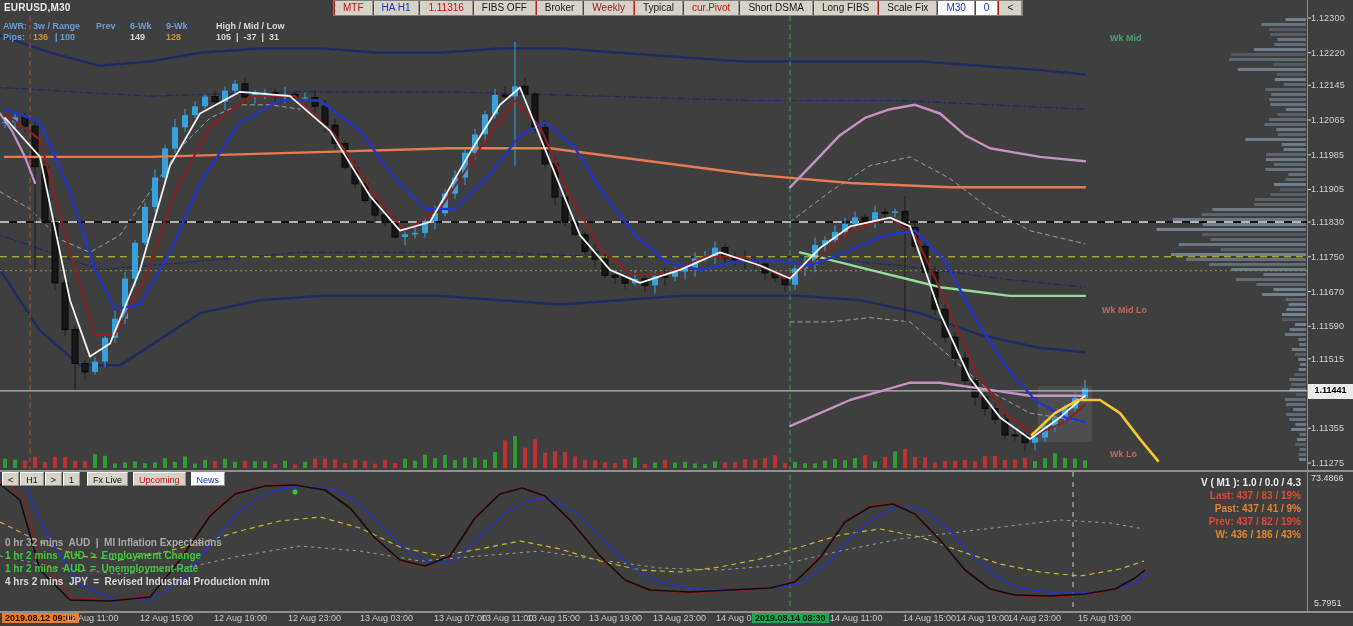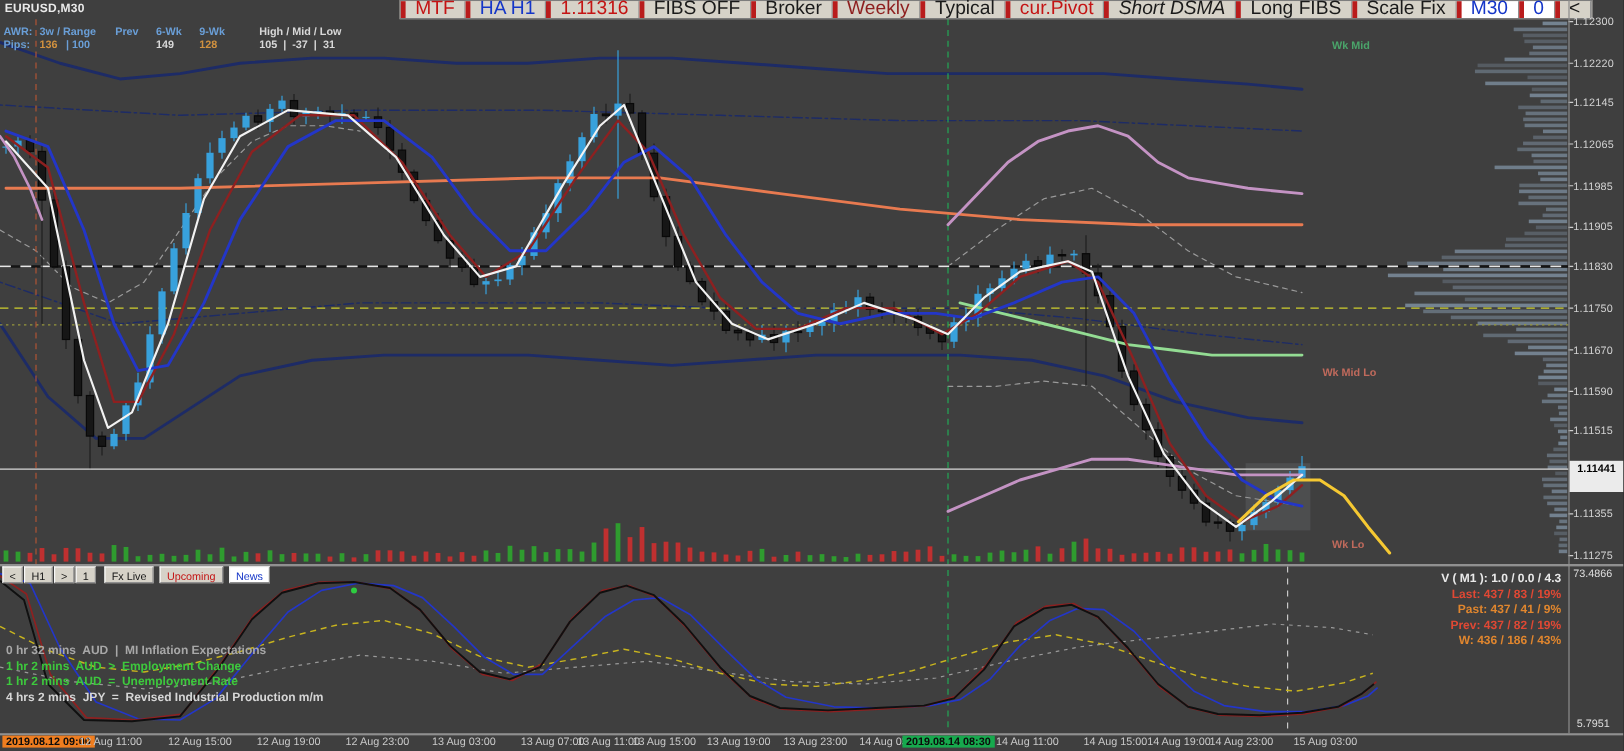--- a/index.html
+++ b/index.html
@@ -3,28 +3,28 @@
 <meta charset="utf-8">
 <style>
   * { margin:0; padding:0; box-sizing:border-box; user-select:none; }
   html,body { background:#2a2a2a; font-family:"Liberation Sans", sans-serif; }
   .screen { position:relative; width:1353px; height:626px; background:var(--bg,#3f3f3f); overflow:hidden; }
   .screen > svg { position:absolute; left:0; top:0; }
 
   #symbol-label { position:absolute; left:4px; top:2px; font-size:10px; font-weight:700; color:#eaeaea; letter-spacing:.2px; }
 
   #toolb { position:absolute; left:333px; top:0; height:16px; display:flex; background:var(--toolbarBg,#d6d2c8); border:1px solid #7d7d7d; }
-  .tb-btn { font-size:16px; line-height:14px; padding:0 8px; color:#111; background:var(--toolbarBg,#d6d2c8);
-            border-right:1px solid #8f8f8f; border-left:4px solid #b91c1c; white-space:nowrap; cursor:default; }
+  .tb-btn { font-size:10px; line-height:14px; padding:0 8px; color:#111; background:var(--toolbarBg,#d6d2c8);
+            border-right:1px solid #8f8f8f; border-left:1px solid #b91c1c; white-space:nowrap; cursor:default; }
 
   #awr-panel { position:absolute; left:3px; top:21px; width:360px; height:24px; font-size:9px; font-weight:700; }
   .awr-seg { position:absolute; white-space:pre; }
 
   .pa-tick { position:absolute; left:1311px; font-size:9px; color:var(--axisText,#d2d2d2); letter-spacing:.2px; }
-  #current-price-box { position:absolute; left:1308px; width:45px; height:26px; background:#ebebeb; color:#000;
+  #current-price-box { position:absolute; left:1308px; width:45px; height:15px; background:#ebebeb; color:#000;
                        font-size:9px; font-weight:700; text-align:center; line-height:13px; }
 
   #scale-top    { position:absolute; left:1311px; top:473px; font-size:9px; color:#dedede; }
   #scale-bottom { position:absolute; left:1314px; top:598px; font-size:9px; color:#dedede; }
 
   #lower-toolbar { position:absolute; left:2px; top:472px; display:flex; }
   .lt-btn { height:14px; line-height:12px; font-size:9px; padding:1px 5px 0; background:var(--toolbarBg,#d6d2c8);
             border:1px solid #8f8f8f; border-top-color:#f8f8f8; border-left-color:#f8f8f8; color:#141414; margin-right:1px; white-space:nowrap; }
 
   #news-block { position:absolute; left:5px; top:536px; font-size:10px; font-weight:700; line-height:13px; }
@@ -528,21 +528,21 @@
     </div>
   <div id="toolb">
       <div class="tb-btn" style="color: rgb(196, 20, 20);">MTF</div>
       <div class="tb-btn" style="color: rgb(21, 54, 200);">HA H1</div>
       <div class="tb-btn" style="color: rgb(196, 20, 20);">1.11316</div>
       <div class="tb-btn" style="color: rgb(26, 26, 26);">FIBS OFF</div>
       <div class="tb-btn" style="color: rgb(26, 26, 26);">Broker</div>
       <div class="tb-btn" style="color: rgb(142, 31, 31);">Weekly</div>
       <div class="tb-btn" style="color: rgb(26, 26, 26);">Typical</div>
       <div class="tb-btn" style="color: rgb(196, 20, 20);">cur.Pivot</div>
-      <div class="tb-btn" style="color: rgb(26, 26, 26); font-style: italic;">Short DSMA</div>
+      <div class="tb-btn" style="color: rgb(26, 26, 26);">Short DSMA</div>
       <div class="tb-btn" style="color: rgb(26, 26, 26);">Long FIBS</div>
       <div class="tb-btn" style="color: rgb(26, 26, 26);">Scale Fix</div>
       <div class="tb-btn" style="color: rgb(21, 54, 200); background: rgb(255, 255, 255);">M30</div>
       <div class="tb-btn" style="color: rgb(21, 54, 200); background: rgb(255, 255, 255);">0</div>
       <div class="tb-btn" style="color: rgb(26, 26, 26);">&lt;</div>
     </div>
 
   <div id="axis-divider-v"></div>
   <div id="panel-divider-1"></div>
   <div id="panel-divider-2"></div>

